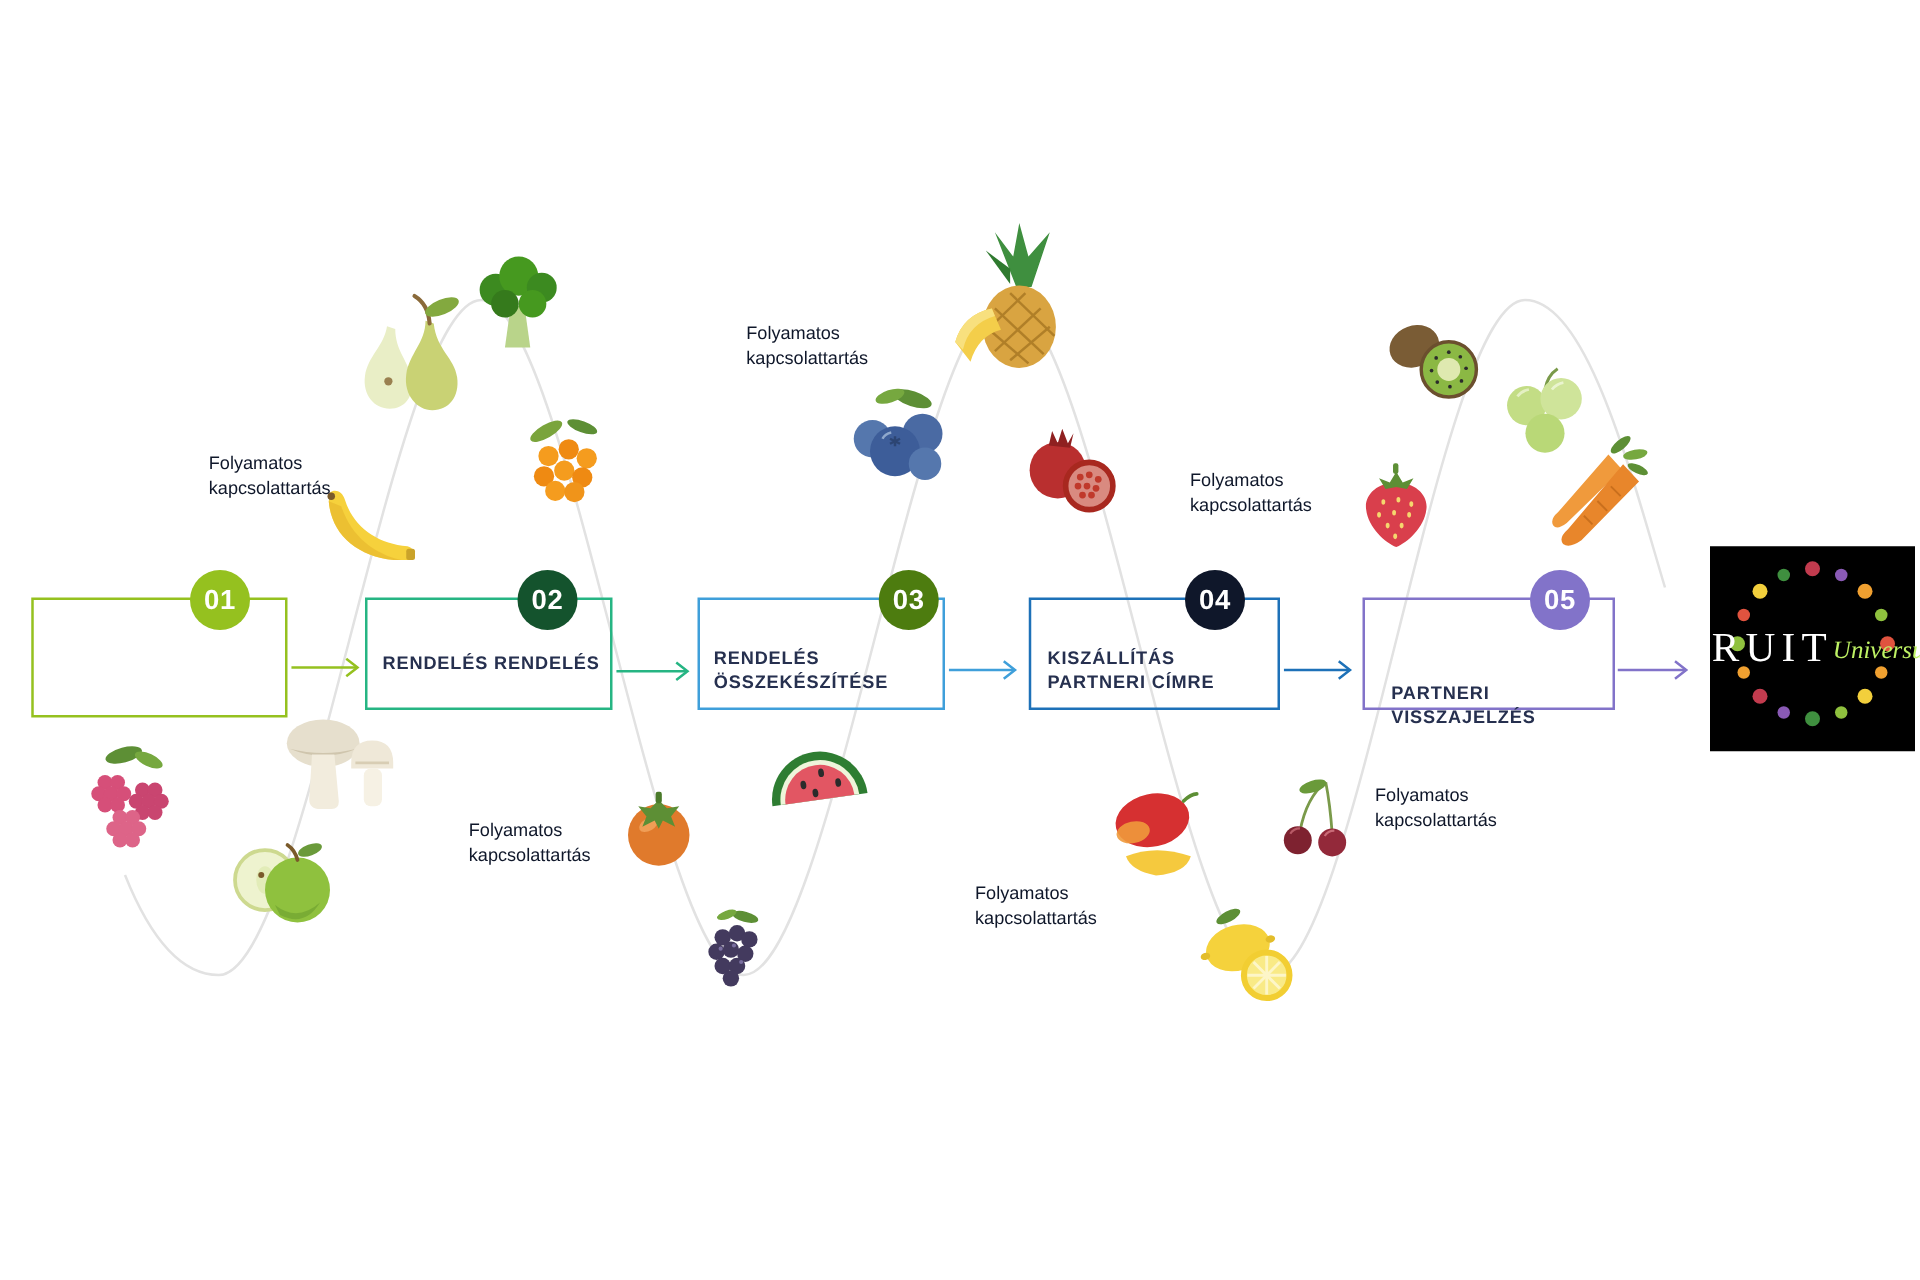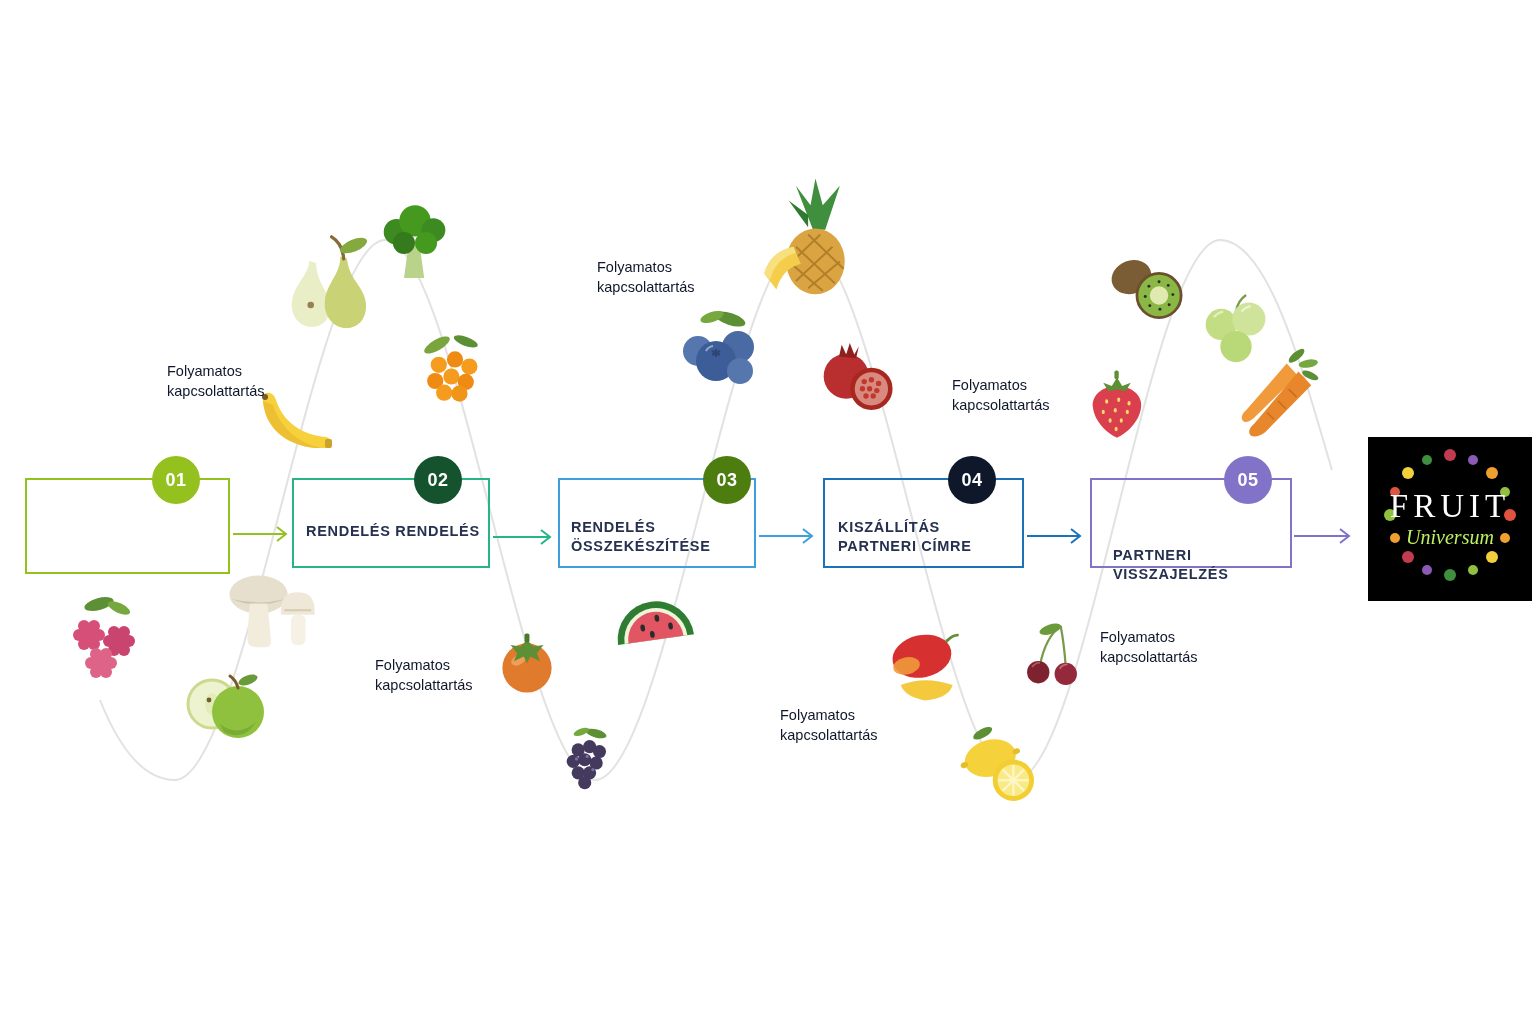--- a/index.html
+++ b/index.html
@@ -2,29 +2,29 @@
 <html><head>
 <meta charset="utf-8">
 <style>
   * { margin:0; padding:0; box-sizing:border-box; }
   html,body { background:#ffffff; font-family:"Liberation Sans", sans-serif; }
   .canvas { position:relative; width:1536px; height:1024px; background:#ffffff; overflow:hidden; }
   .wave { position:absolute; left:0; top:0; z-index:0; }
   .fruit { position:absolute; z-index:2; }
   .step-box { position:absolute; border:2px solid #ccc; background:transparent; z-index:3; }
   .step-circle { position:absolute; width:48px; height:48px; border-radius:50%; color:#fff;
-                 font-weight:700; font-size:18px; display:flex; align-items:center; justify-content:center;
+                 font-weight:700; font-size:22px; display:flex; align-items:center; justify-content:center;
                  z-index:4; letter-spacing:0.5px; }
   .step-label { position:absolute; font-weight:700; font-size:14.5px; color:#26304f; letter-spacing:0.7px;
                 white-space:pre-line; line-height:1.32; z-index:4; }
   .contact-label { position:absolute; font-size:14.5px; color:#0f172a; white-space:pre-line;
                    line-height:1.35; z-index:4; }
   .arrow { position:absolute; z-index:3; }
   .logo { position:absolute; left:1368px; top:437px; width:164px; height:164px; z-index:5;
-          display:flex; flex-direction:column; align-items:center; justify-content:center; }
+          display:flex; flex-direction:row; align-items:center; justify-content:center; }
   .logo-wreath { position:absolute; left:0; top:0; }
   .logo-title { position:relative; color:#fff; font-family:"Liberation Serif", serif; font-size:33px;
                 letter-spacing:5px; line-height:1; z-index:2; }
   .logo-subtitle { position:relative; color:#bef264; font-family:"Liberation Serif", serif; font-style:italic;
                    font-size:20px; line-height:1.2; z-index:2; margin-top:2px; }
 </style>
 </head>
 <body>
 
 <div class="canvas">

